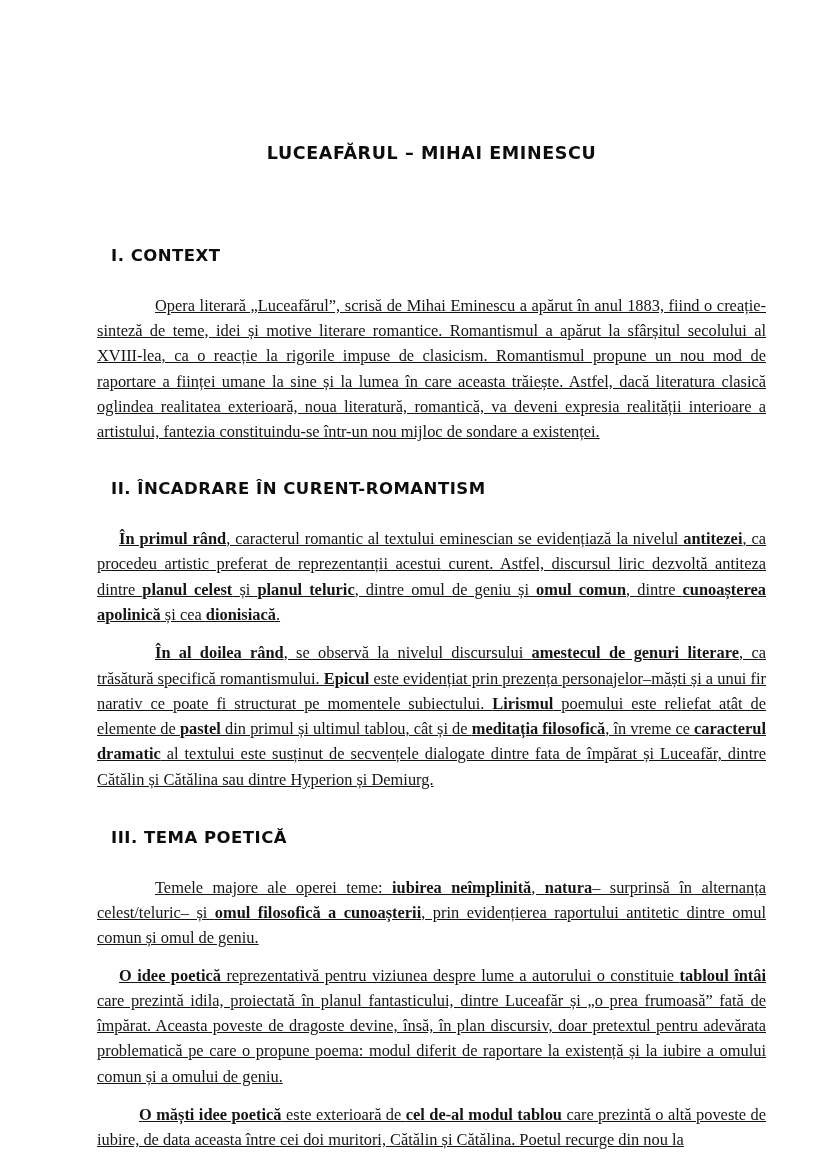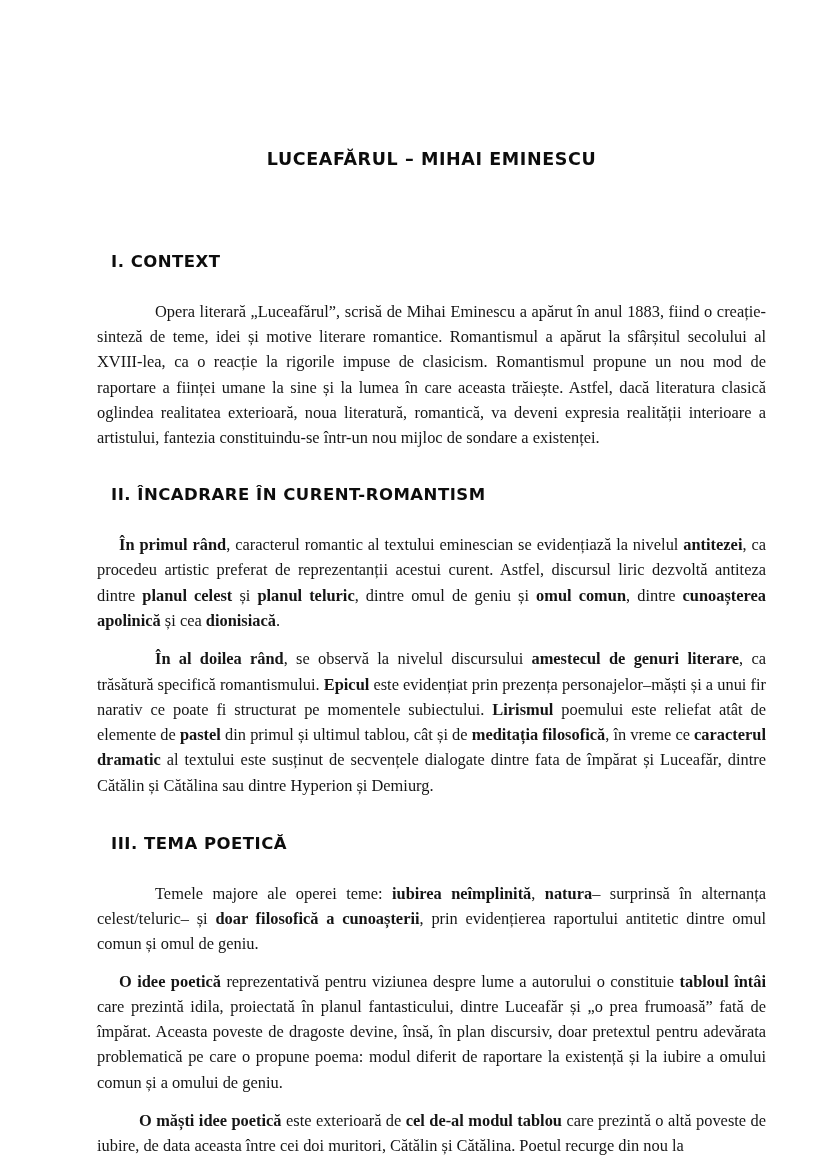--- a/index.html
+++ b/index.html
@@ -24,21 +24,21 @@
     padding: 0 62px;
   }
   .content {
     position: relative;
     margin-left: 35px;
     width: 669px;
   }
 
   
   .doc-title {
-    margin: 10px;
+    margin: 4px;
     padding-top: 139px;
     text-align: center;
     font-family: "DejaVu Sans", "Liberation Sans", sans-serif;
     font-weight: bold;
     font-size: 17.5px;
     letter-spacing: 0.6px;
     color: #0d0d0d;
     line-height: 1.2;
   }
 
@@ -59,20 +59,21 @@
 
   
   p.para {
     margin: 0;
     text-align: justify;
     text-justify: inter-word;
     font-size: 16.4px;
     line-height: 25.3px;
     color: #151515;
     hyphens: none;
+    text-decoration: underline;
   }
   p.para.indent-lg { text-indent: 58px; }
   p.para.indent-sm { text-indent: 22px; }
   p.para.indent-md { text-indent: 42px; }
 
   .gap-after-heading { height: 12px; }
   .gap-para          { height: 13px; }
 
   b.em { font-weight: bold; }
 </style>
@@ -88,21 +89,21 @@
         <h2 class="section-heading h-context">I. CONTEXT</h2>
         <div class="gap-after-heading"></div>
         <p class="para indent-lg"><span>Opera literară „Luceafărul”, scrisă de Mihai Eminescu a apărut în anul 1883, fiind o creație-sinteză de teme, idei și motive literare romantice. Romantismul a apărut la sfârșitul secolului al XVIII-lea, ca o reacție la rigorile impuse de clasicism. Romantismul propune un nou mod de raportare a ființei umane la sine și la lumea în care aceasta trăiește. Astfel, dacă literatura clasică oglindea realitatea exterioară, noua literatură, romantică, va deveni expresia realității interioare a artistului, fantezia constituindu-se într-un nou mijloc de sondare a existenței.</span></p>
         <h2 class="section-heading h-incadrare">II. ÎNCADRARE ÎN CURENT-ROMANTISM</h2>
         <div class="gap-after-heading"></div>
         <p class="para indent-sm"><b class="em">În primul rând</b><span>, caracterul romantic al textului eminescian se evidențiază la nivelul </span><b class="em">antitezei</b><span>, ca procedeu artistic preferat de reprezentanții acestui curent. Astfel, discursul liric dezvoltă antiteza dintre </span><b class="em">planul celest</b><span> și </span><b class="em">planul teluric</b><span>, dintre omul de geniu și  </span><b class="em">omul comun</b><span>, dintre </span><b class="em">cunoașterea apolinică</b><span> și cea </span><b class="em">dionisiacă</b><span>.</span></p>
         <div class="gap-para"></div>
         <p class="para indent-lg"><b class="em">În al doilea rând</b><span>, se observă la nivelul discursului </span><b class="em">amestecul de genuri literare</b><span>, ca trăsătură specifică romantismului. </span><b class="em">Epicul</b><span> este evidențiat prin prezența personajelor–măști și a unui fir narativ ce poate fi structurat pe momentele subiectului. </span><b class="em">Lirismul</b><span> poemului este reliefat atât de elemente de </span><b class="em">pastel</b><span> din primul și ultimul tablou, cât și de </span><b class="em">meditația filosofică</b><span>, în vreme ce </span><b class="em">caracterul dramatic</b><span> al textului este susținut de secvențele dialogate dintre fata de împărat și Luceafăr, dintre Cătălin și Cătălina sau dintre Hyperion și Demiurg.</span></p>
         <h2 class="section-heading h-tema">III. TEMA POETICĂ</h2>
         <div class="gap-after-heading"></div>
-        <p class="para indent-lg"><span>Temele majore ale operei teme: </span><b class="em">iubirea neîmplinită</b><span>, </span><b class="em">natura</b><span>– surprinsă în alternanța celest/teluric– și </span><b class="em">doar filosofică a cunoașterii</b><span>, prin evidențierea raportului antitetic dintre omul comun și omul de geniu.</span></p>
+        <p class="para indent-lg"><span>Temele majore ale operei teme: </span><b class="em">iubirea neîmplinită</b><span>, </span><b class="em">natura</b><span>– surprinsă în alternanța celest/teluric– și </span><b class="em">omul filosofică a cunoașterii</b><span>, prin evidențierea raportului antitetic dintre omul comun și omul de geniu.</span></p>
         <div class="gap-after-heading"></div>
         <p class="para indent-sm"><b class="em">O idee poetică</b><span> reprezentativă pentru viziunea despre lume a autorului o constituie </span><b class="em">tabloul întâi</b><span> care prezintă idila, proiectată în planul fantasticului, dintre Luceafăr și „o prea frumoasă” fată de împărat. Aceasta poveste de dragoste devine, însă, în plan discursiv, doar pretextul pentru adevărata problematică pe care o propune poema: modul diferit de raportare la existență și la iubire a omului comun și a omului de geniu.</span></p>
         <div class="gap-para"></div>
         <p class="para indent-md"><b class="em">O măști idee poetică</b><span> este exterioară de </span><b class="em">cel de-al modul tablou</b><span> care prezintă o altă poveste de iubire, de data aceasta între cei doi muritori, Cătălin și Cătălina. Poetul recurge din nou la</span></p>
       </div>
 
   </div>
 </div>
 
 </body></html>

